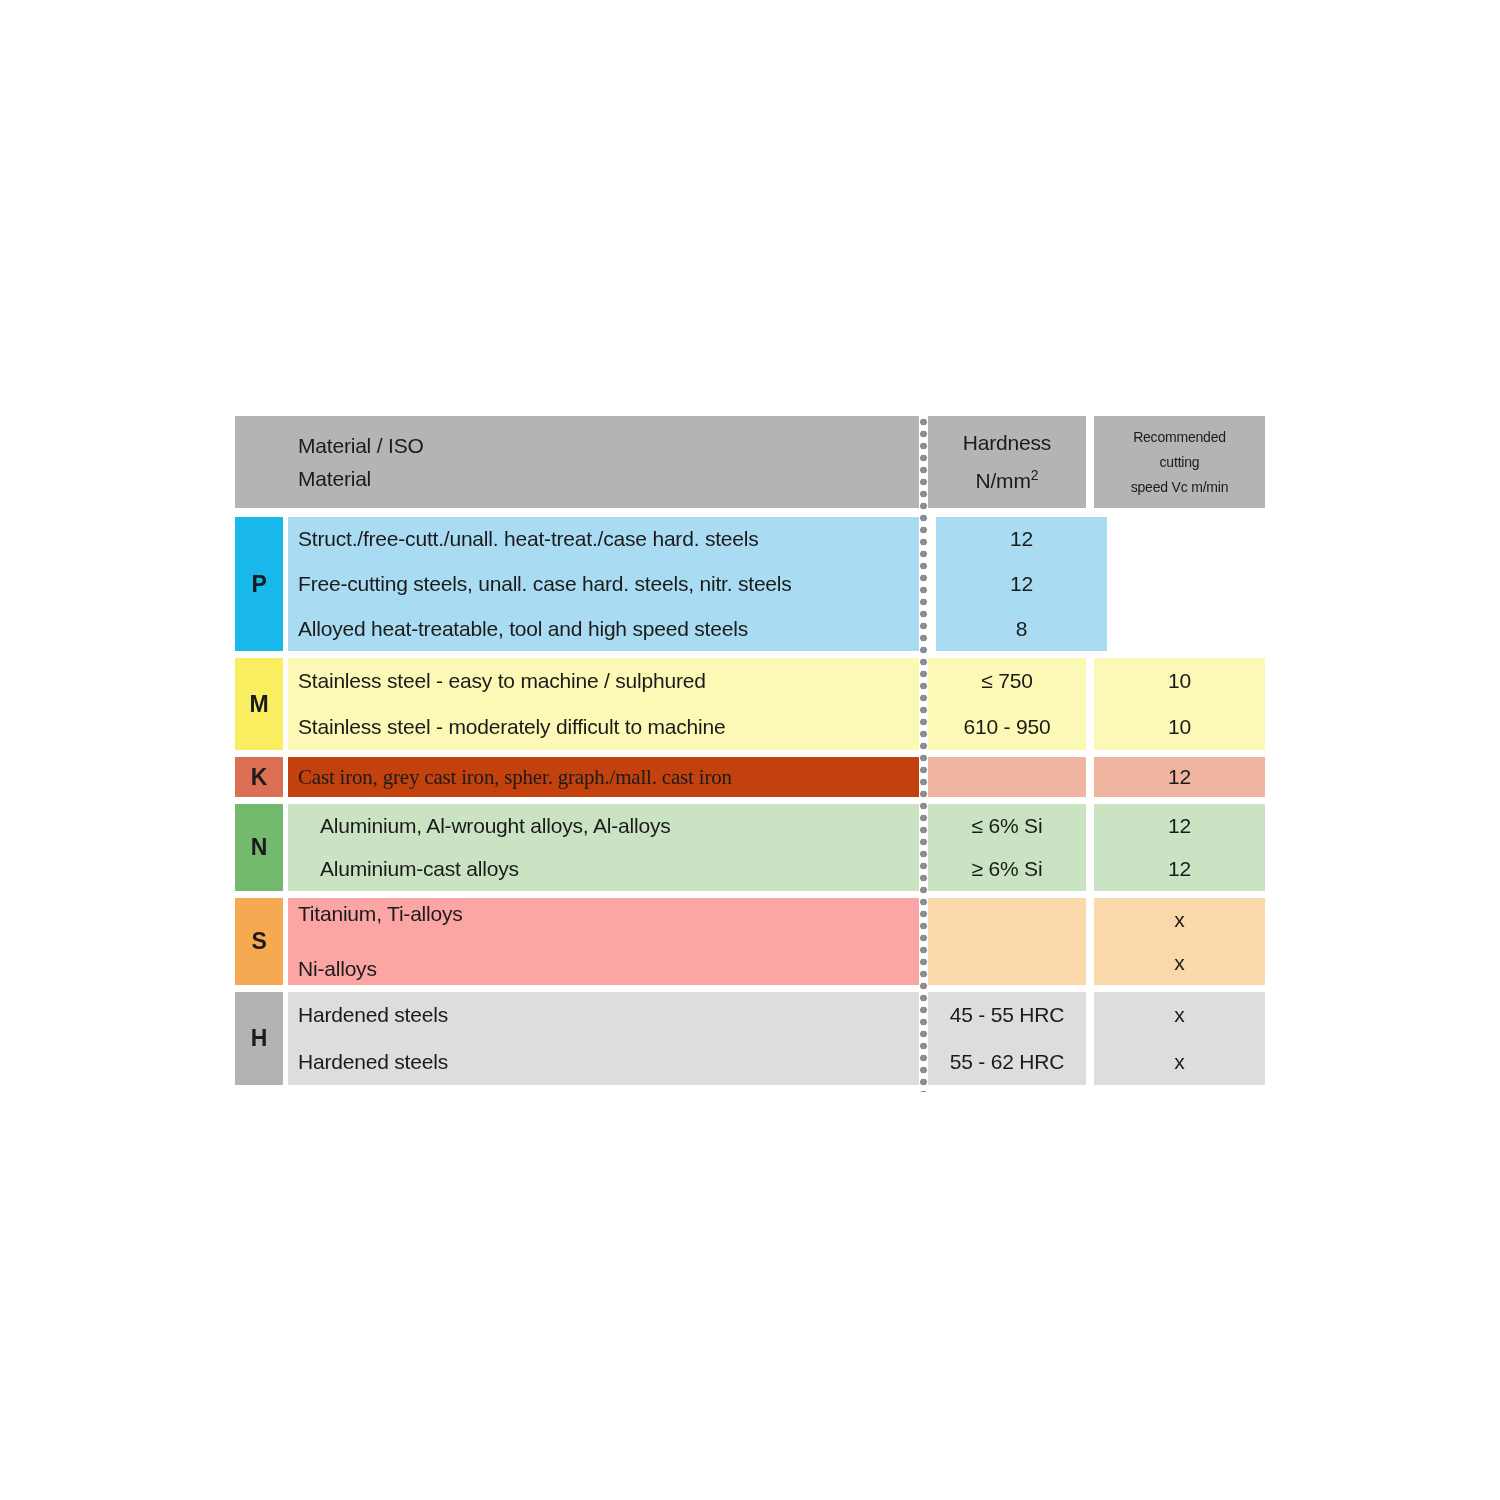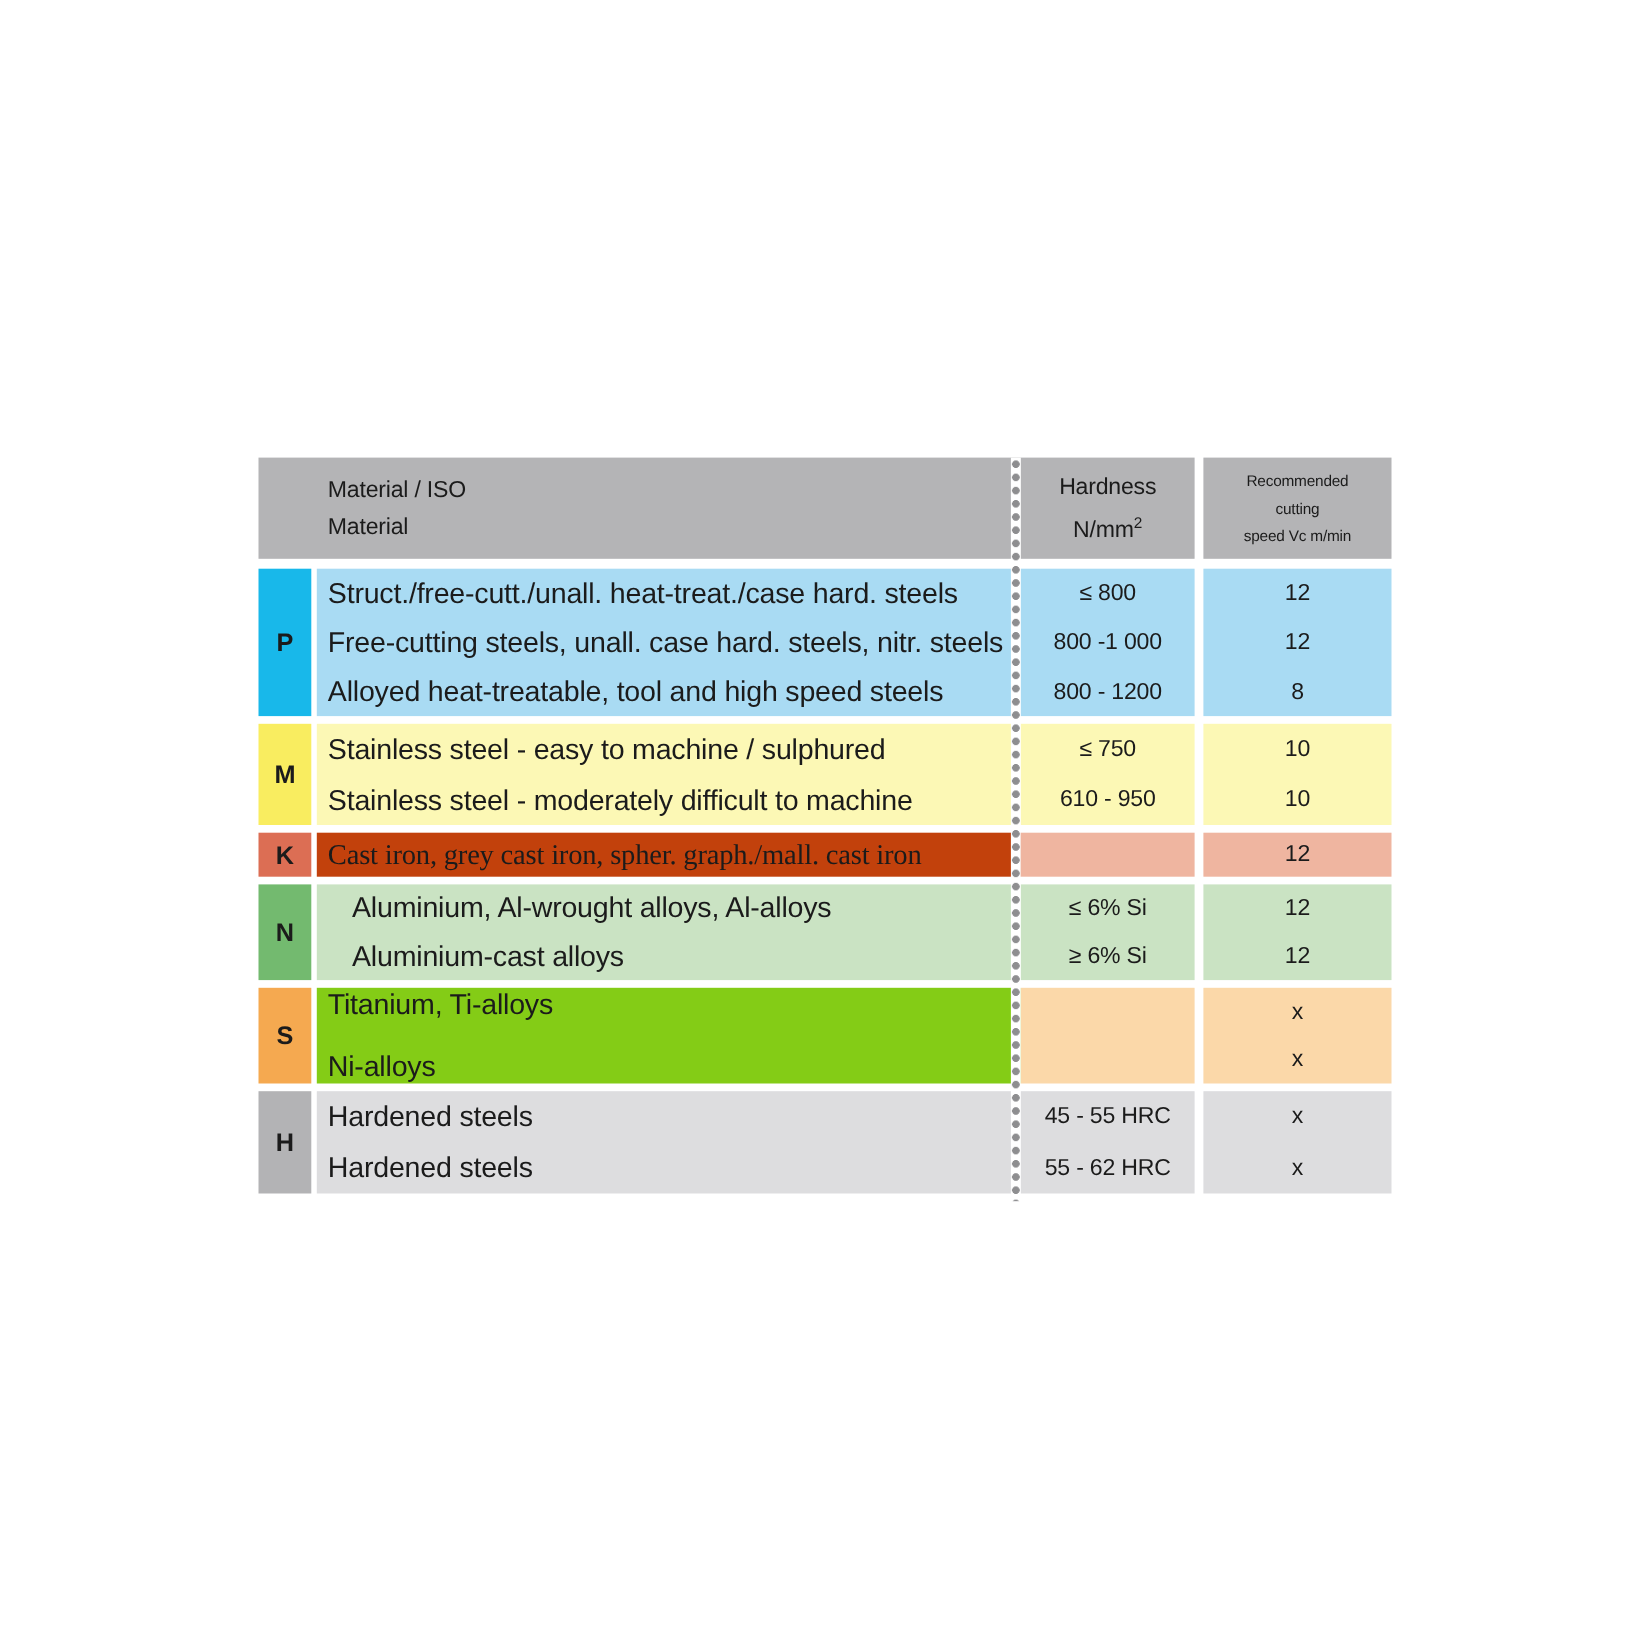--- a/index.html
+++ b/index.html
@@ -86,21 +86,21 @@
   .speedcol {
     width: 171px;
     display: flex;
     flex-direction: column;
   }
   .row {
     flex: 1;
     display: flex;
     align-items: center;
     padding-left: 10px;
-    font-size: 26px;
+    font-size: 21px;
     white-space: nowrap;
   }
   .hrow, .srow {
     flex: 1;
     display: flex;
     align-items: center;
     justify-content: center;
     text-align: center;
     font-size: 21px;
     white-space: nowrap;
@@ -142,25 +142,20 @@
       </div>
     </div>
 
     <div class="section sec-p">
       <div class="letter" style="background-color: rgb(24, 184, 234);">P</div>
       <div class="rows" style="background-color: rgb(169, 219, 243);">
         <div class="row">Struct./free-cutt./unall. heat-treat./case hard. steels</div>
         <div class="row">Free-cutting steels, unall. case hard. steels, nitr. steels</div>
         <div class="row">Alloyed heat-treatable, tool and high speed steels</div>
       </div>
-      <div class="rows-hard" style="background-color: rgb(169, 219, 243);">
-        <div class="hrow">≤ 800</div>
-        <div class="hrow">800 -1 000</div>
-        <div class="hrow">800 - 1200</div>
-      </div>
       <div class="hgap"></div>
       <div class="speedcol" style="background-color: rgb(169, 219, 243);">
         <div class="srow">12</div>
         <div class="srow">12</div>
         <div class="srow">8</div>
       </div>
     </div>
 
     <div class="section sec-m">
       <div class="letter" style="background-color: rgb(249, 237, 96);">M</div>
@@ -205,21 +200,21 @@
       </div>
       <div class="hgap"></div>
       <div class="speedcol" style="background-color: rgb(202, 227, 195);">
         <div class="srow">12</div>
         <div class="srow">12</div>
       </div>
     </div>
 
     <div class="section sec-s">
       <div class="letter" style="background-color: rgb(245, 169, 80);">S</div>
-      <div class="rows" style="background-color: #84cc16; gap: 24px;">
+      <div class="rows" style="background-color: #fca5a5; gap: 24px;">
         <div class="row">Titanium, Ti-alloys</div>
         <div class="row">Ni-alloys</div>
       </div>
       <div class="rows-hard" style="background-color: rgb(251, 216, 169);">
         <div class="hrow"></div>
         <div class="hrow"></div>
       </div>
       <div class="hgap"></div>
       <div class="speedcol" style="background-color: rgb(251, 216, 169);">
         <div class="srow">x</div>

